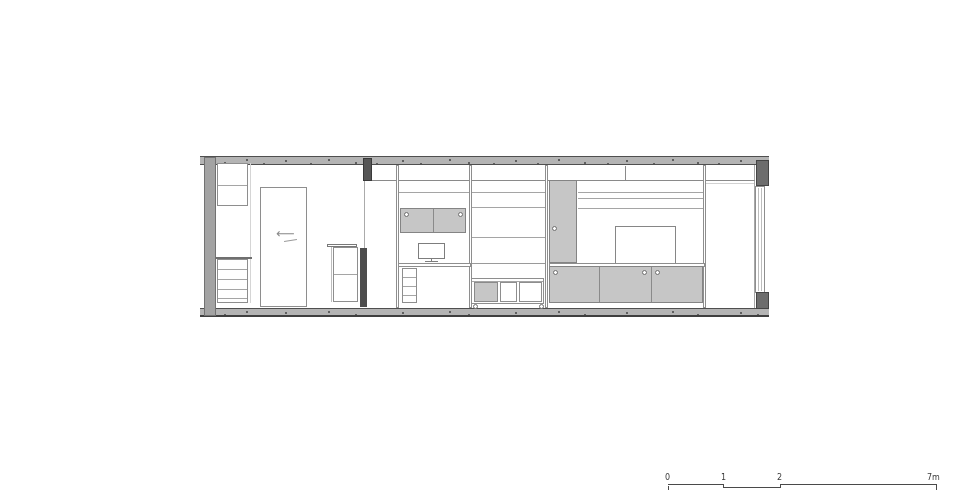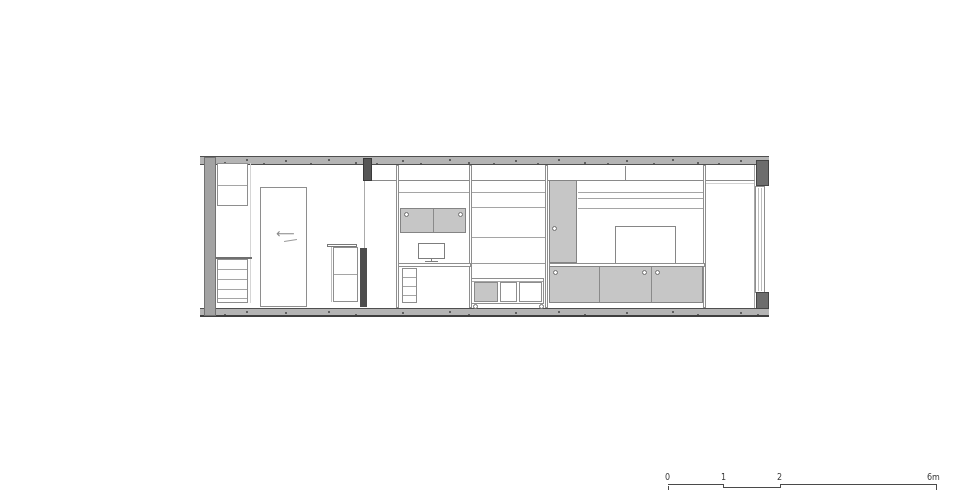--- a/index.html
+++ b/index.html
@@ -108,14 +108,14 @@
       <div class="shp vline" style="left: 723px; top: 484px; height: 4px; background: rgb(74, 74, 74);"></div>
       <div class="shp hline" style="left: 723px; top: 487px; width: 58px; background: rgb(74, 74, 74);"></div>
       <div class="shp vline" style="left: 780px; top: 484px; height: 4px; background: rgb(74, 74, 74);"></div>
       <div class="shp hline" style="left: 780px; top: 484px; width: 157px; background: rgb(74, 74, 74);"></div>
       <div class="shp vline" style="left: 668px; top: 486px; height: 4px; background: rgb(74, 74, 74);"></div>
       <div class="shp vline" style="left: 936px; top: 485px; height: 5px; background: rgb(74, 74, 74);"></div>
     </div>
   <span class="sb-label sb-0">0</span>
   <span class="sb-label sb-1">1</span>
   <span class="sb-label sb-2">2</span>
-  <span class="sb-label sb-5m">6m</span>
+  <span class="sb-label sb-5m">7m</span>
 </div>
 
 </body></html>

